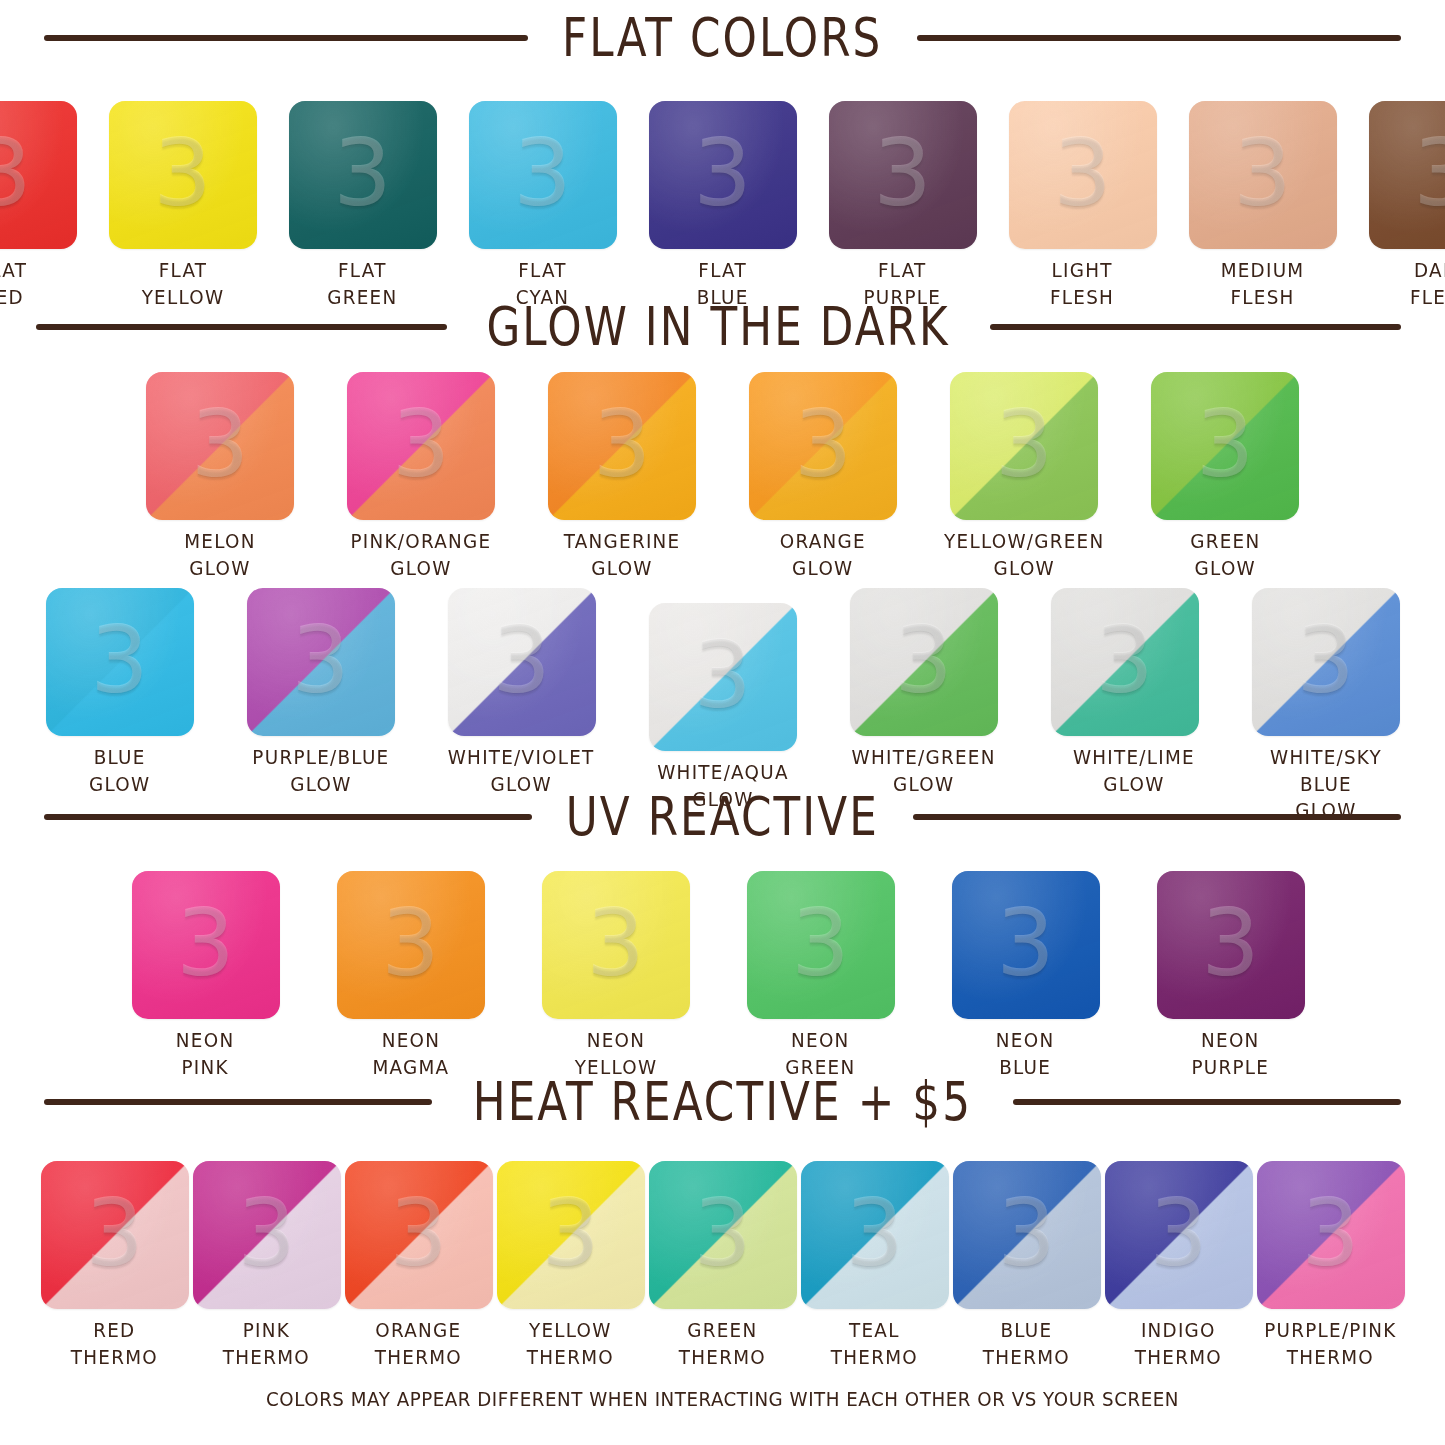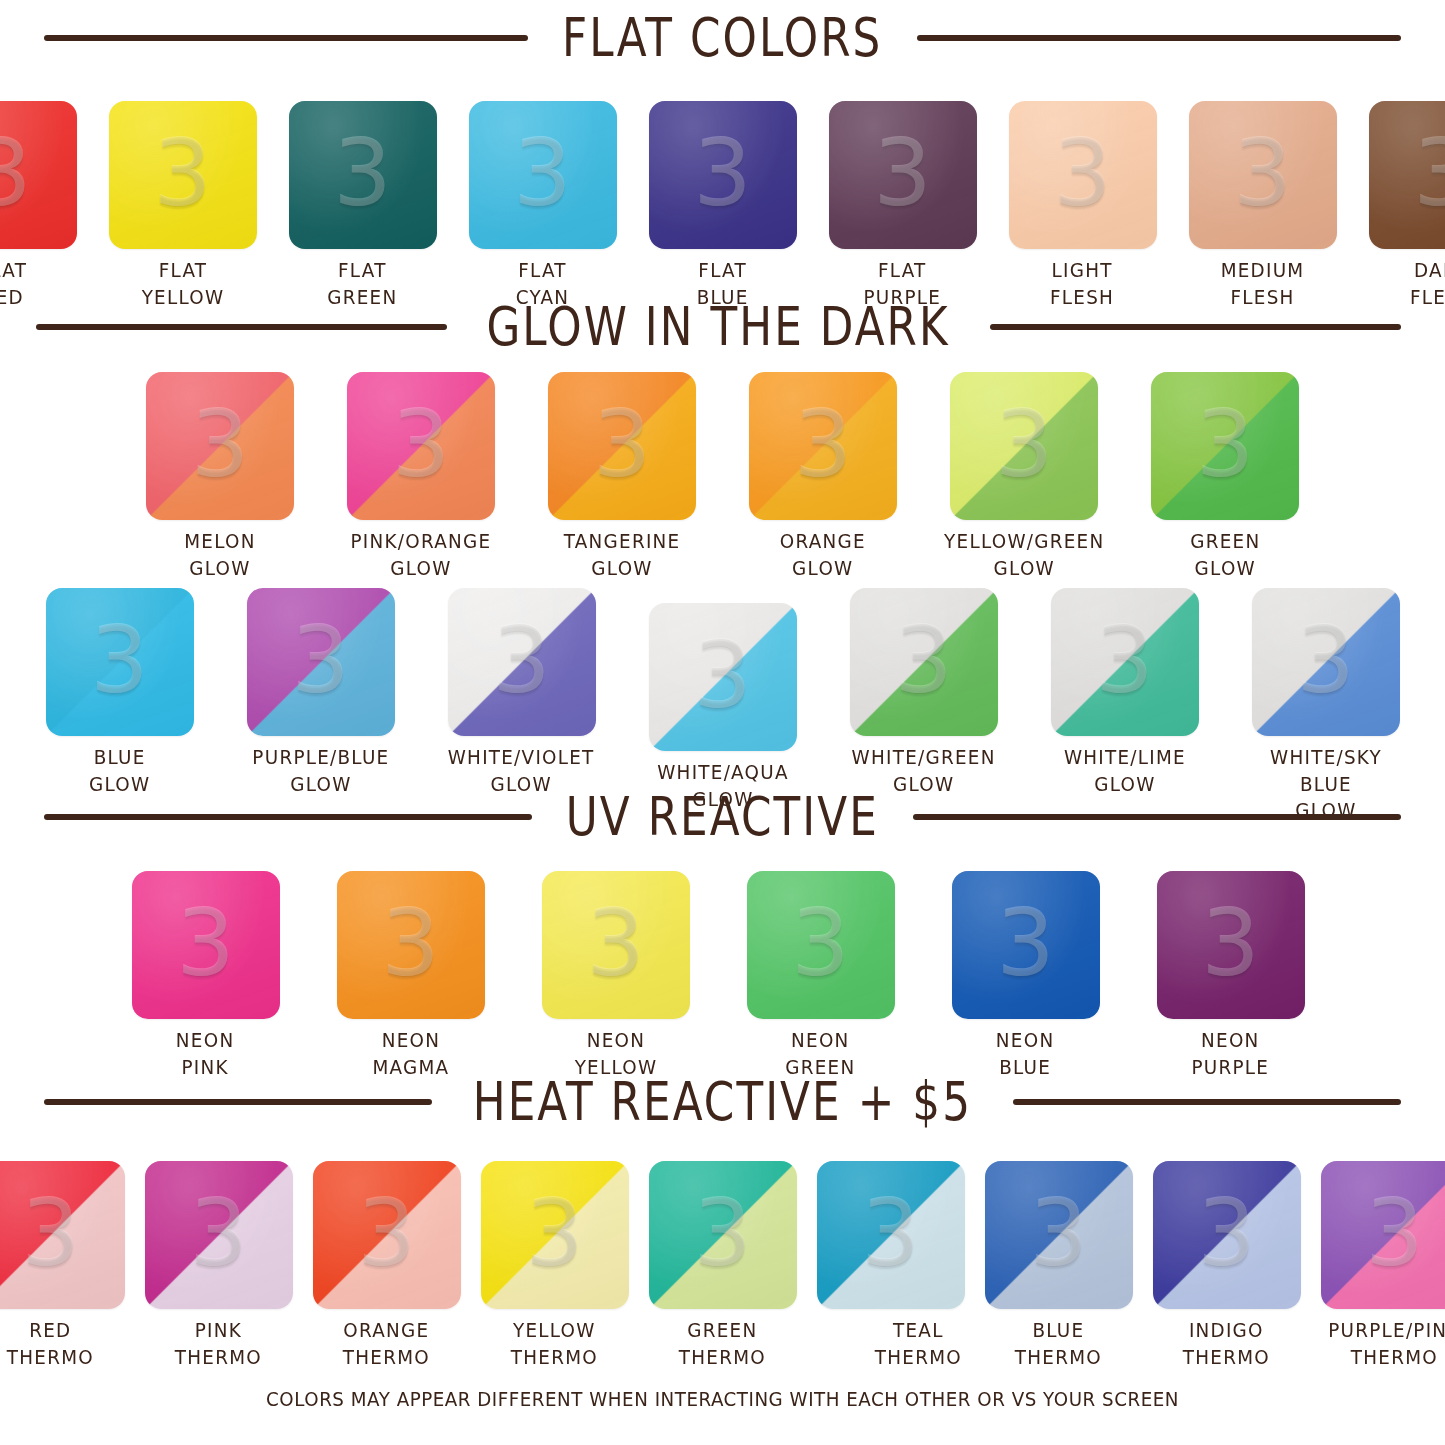--- a/index.html
+++ b/index.html
@@ -283,21 +283,21 @@
 GLOW</div>
       </div>
       <div class="cell" style="width: 148px;">
         <div class="swatch" style="width: 148px; height: 148px; background: linear-gradient(135deg, rgb(227, 226, 224) 0%, rgb(227, 226, 224) 49.6%, rgb(100, 189, 90) 50.4%, rgb(100, 189, 90) 100%);">
           <div class="emboss" style="font-size: 92px;">3</div>
           <div class="sheen"></div>
         </div>
         <div class="label">WHITE/GREEN
 GLOW</div>
       </div>
-      <div class="cell" style="width: 148px;">
+      <div class="cell" style="width: 148px; align-items: flex-end;">
         <div class="swatch" style="width: 148px; height: 148px; background: linear-gradient(135deg, rgb(225, 224, 222) 0%, rgb(225, 224, 222) 49.6%, rgb(66, 189, 156) 50.4%, rgb(66, 189, 156) 100%);">
           <div class="emboss" style="font-size: 92px;">3</div>
           <div class="sheen"></div>
         </div>
         <div class="label">WHITE/LIME
 GLOW</div>
       </div>
       <div class="cell" style="width: 148px;">
         <div class="swatch" style="width: 148px; height: 148px; background: linear-gradient(135deg, rgb(227, 226, 224) 0%, rgb(227, 226, 224) 49.6%, rgb(91, 143, 216) 50.4%, rgb(91, 143, 216) 100%);">
           <div class="emboss" style="font-size: 92px;">3</div>
@@ -360,21 +360,21 @@
         </div>
         <div class="label">NEON
 PURPLE</div>
       </div>
     </div>
     <div class="section-header" style="position: absolute; left: 0px; top: 1078px;">
       <div class="rule"></div>
       <div class="section-title">HEAT REACTIVE + $5</div>
       <div class="rule"></div>
     </div>
-    <div class="row" style="position: absolute; left: 0px; top: 1161px; gap: 20px; padding-left: 8px; padding-right: 8px;">
+    <div class="row" style="position: absolute; left: 0px; top: 1161px; gap: 4px; padding-left: 8px; padding-right: 8px;">
       <div class="cell" style="width: 148px;">
         <div class="swatch" style="width: 148px; height: 148px; background: linear-gradient(135deg, rgb(240, 43, 62) 0%, rgb(240, 43, 62) 49.6%, rgb(244, 199, 200) 50.4%, rgb(244, 199, 200) 100%);">
           <div class="emboss" style="font-size: 92px;">3</div>
           <div class="sheen"></div>
         </div>
         <div class="label">RED
 THERMO</div>
       </div>
       <div class="cell" style="width: 148px;">
         <div class="swatch" style="width: 148px; height: 148px; background: linear-gradient(135deg, rgb(195, 42, 142) 0%, rgb(195, 42, 142) 49.6%, rgb(232, 210, 230) 50.4%, rgb(232, 210, 230) 100%);">
@@ -401,21 +401,21 @@
 THERMO</div>
       </div>
       <div class="cell" style="width: 148px;">
         <div class="swatch" style="width: 148px; height: 148px; background: linear-gradient(135deg, rgb(31, 183, 154) 0%, rgb(31, 183, 154) 49.6%, rgb(214, 231, 154) 50.4%, rgb(214, 231, 154) 100%);">
           <div class="emboss" style="font-size: 92px;">3</div>
           <div class="sheen"></div>
         </div>
         <div class="label">GREEN
 THERMO</div>
       </div>
-      <div class="cell" style="width: 148px; align-items: flex-end;">
+      <div class="cell" style="width: 148px;">
         <div class="swatch" style="width: 148px; height: 148px; background: linear-gradient(135deg, rgb(22, 157, 196) 0%, rgb(22, 157, 196) 49.6%, rgb(207, 228, 236) 50.4%, rgb(207, 228, 236) 100%);">
           <div class="emboss" style="font-size: 92px;">3</div>
           <div class="sheen"></div>
         </div>
         <div class="label">TEAL
 THERMO</div>
       </div>
       <div class="cell" style="width: 148px;">
         <div class="swatch" style="width: 148px; height: 148px; background: linear-gradient(135deg, rgb(42, 97, 182) 0%, rgb(42, 97, 182) 49.6%, rgb(182, 198, 221) 50.4%, rgb(182, 198, 221) 100%);">
           <div class="emboss" style="font-size: 92px;">3</div>

